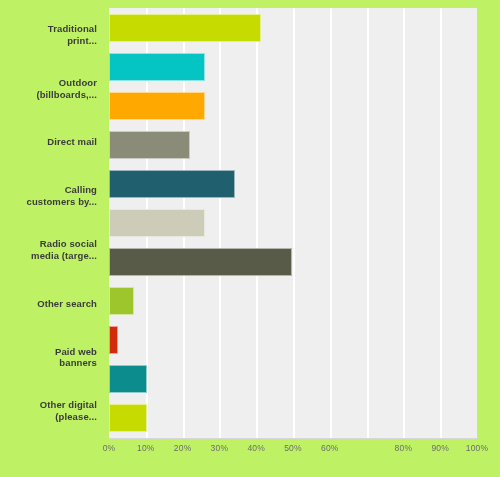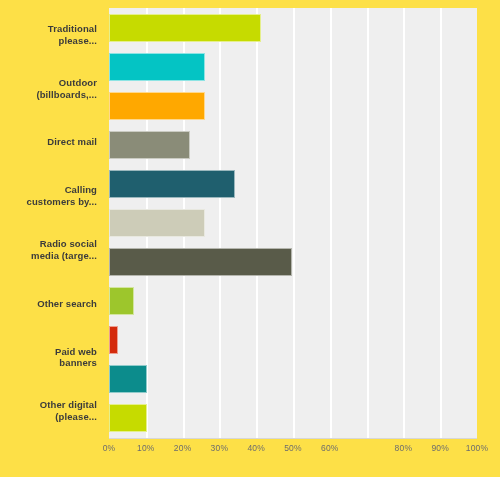--- a/index.html
+++ b/index.html
@@ -118,28 +118,28 @@
     transform: translateX(-50%);
     font-size: 8.5px;
     color: #6d6d6d;
     white-space: nowrap;
     letter-spacing: 0.2px;
   }
 </style>
 </head>
 <body>
 
-<div id="chart-root" style="background: #fde047;">
+<div id="chart-root" style="background: #bef264;">
   <div class="chart-area">
 
     <div class="labels-col">
         <div class="cat-label">
           <div>
             <div>Traditional</div>
-            <div>please...</div>
+            <div>print...</div>
           </div>
         </div>
         <div class="cat-label">
           <div>
             <div>Outdoor</div>
             <div>(billboards,...</div>
           </div>
         </div>
         <div class="cat-label">
           <div>

